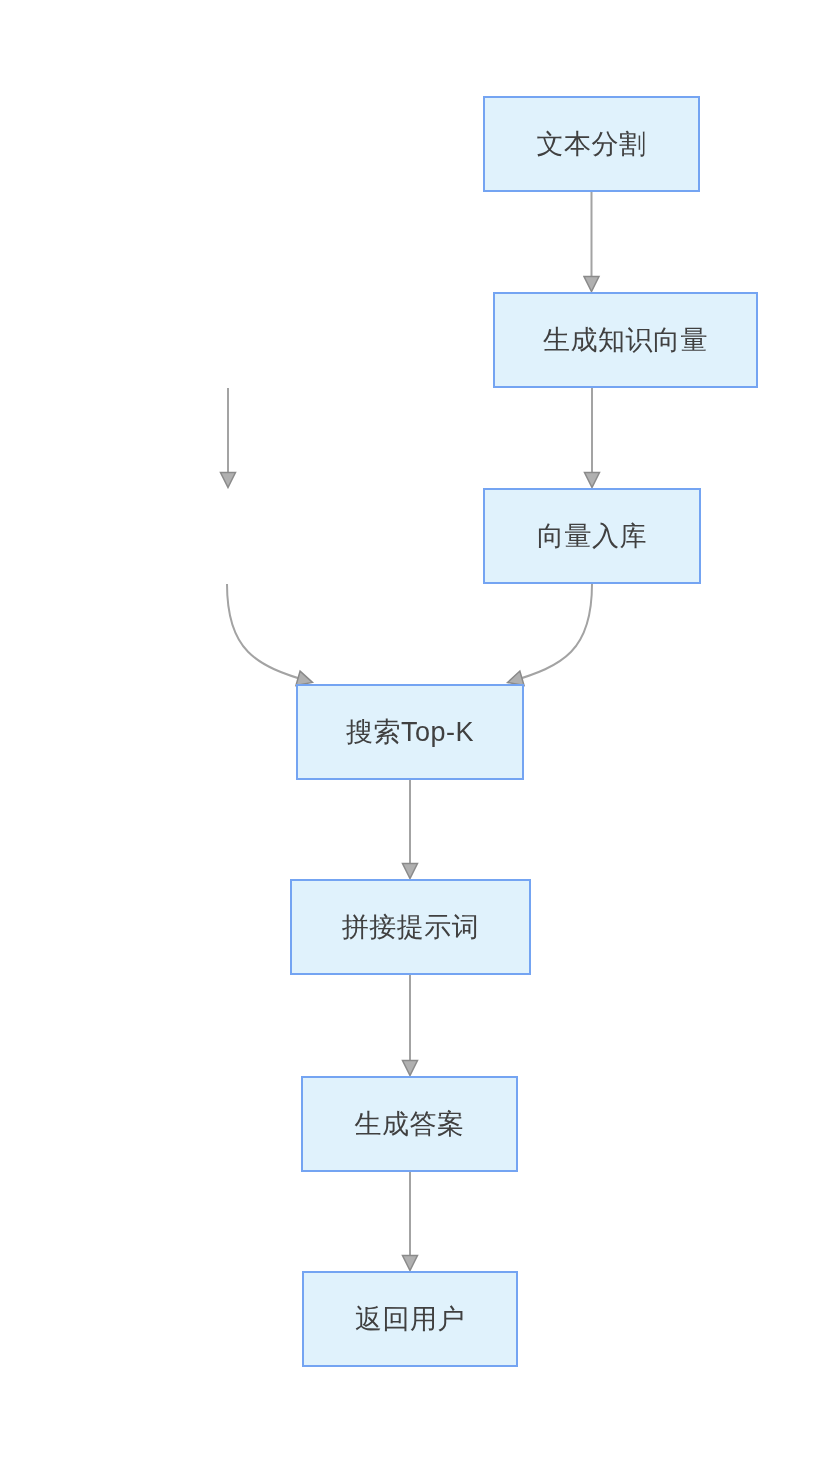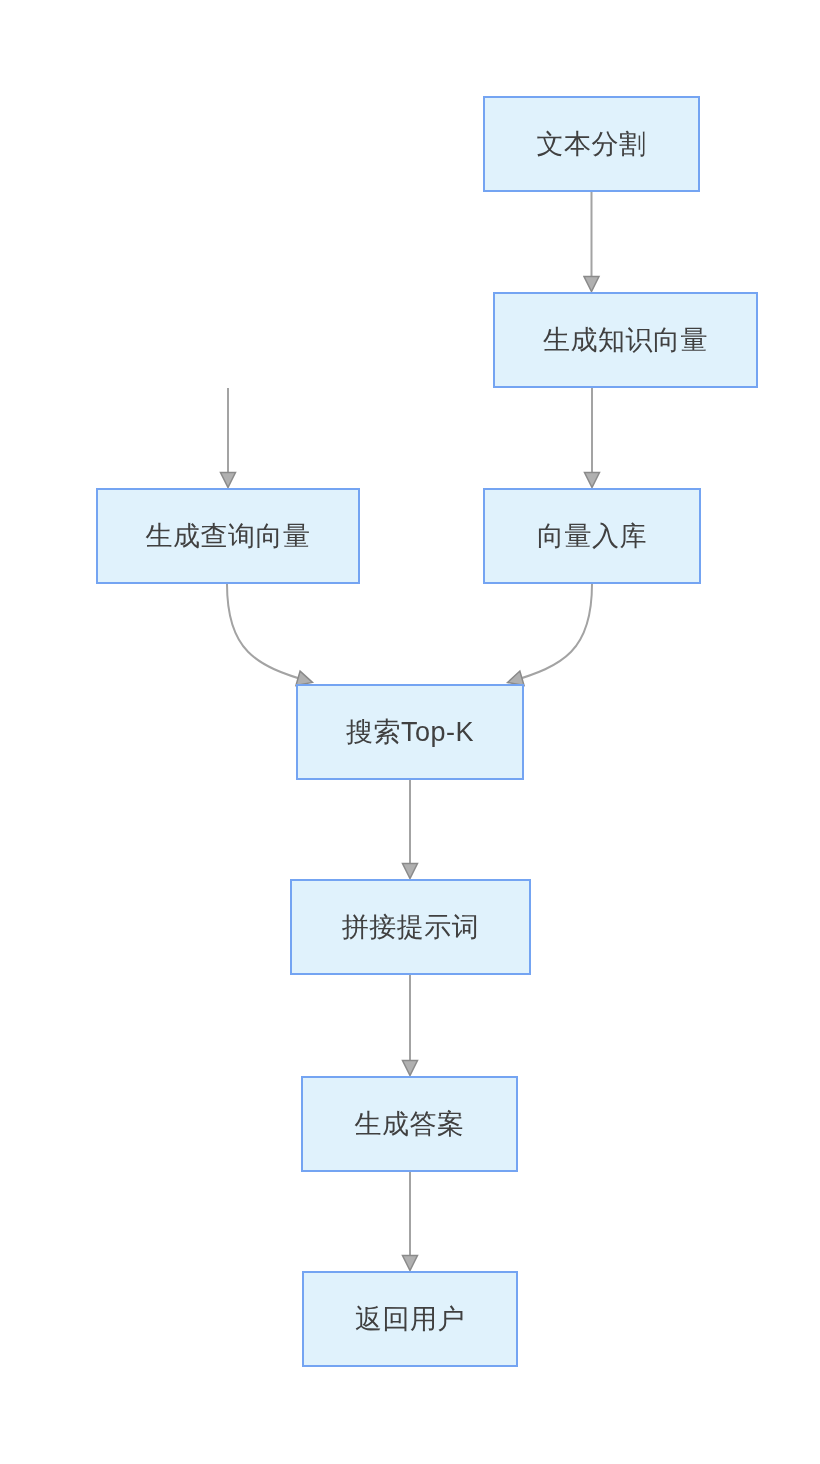--- a/index.html
+++ b/index.html
@@ -76,23 +76,20 @@
 
   <div class="node n-text-split">
     <span>文本分割</span>
   </div>
 
 
   <div class="node n-gen-knowledge-vec">
     <span>生成知识向量</span>
   </div>
 
-  <div class="node n-gen-query-vec">
-    <span>生成查询向量</span>
-  </div>
 
   <div class="node n-vector-store">
     <span>向量入库</span>
   </div>
 
   <div class="node n-concat-prompt">
     <span>拼接提示词</span>
   </div>
 
   <div class="node n-search-topk">

